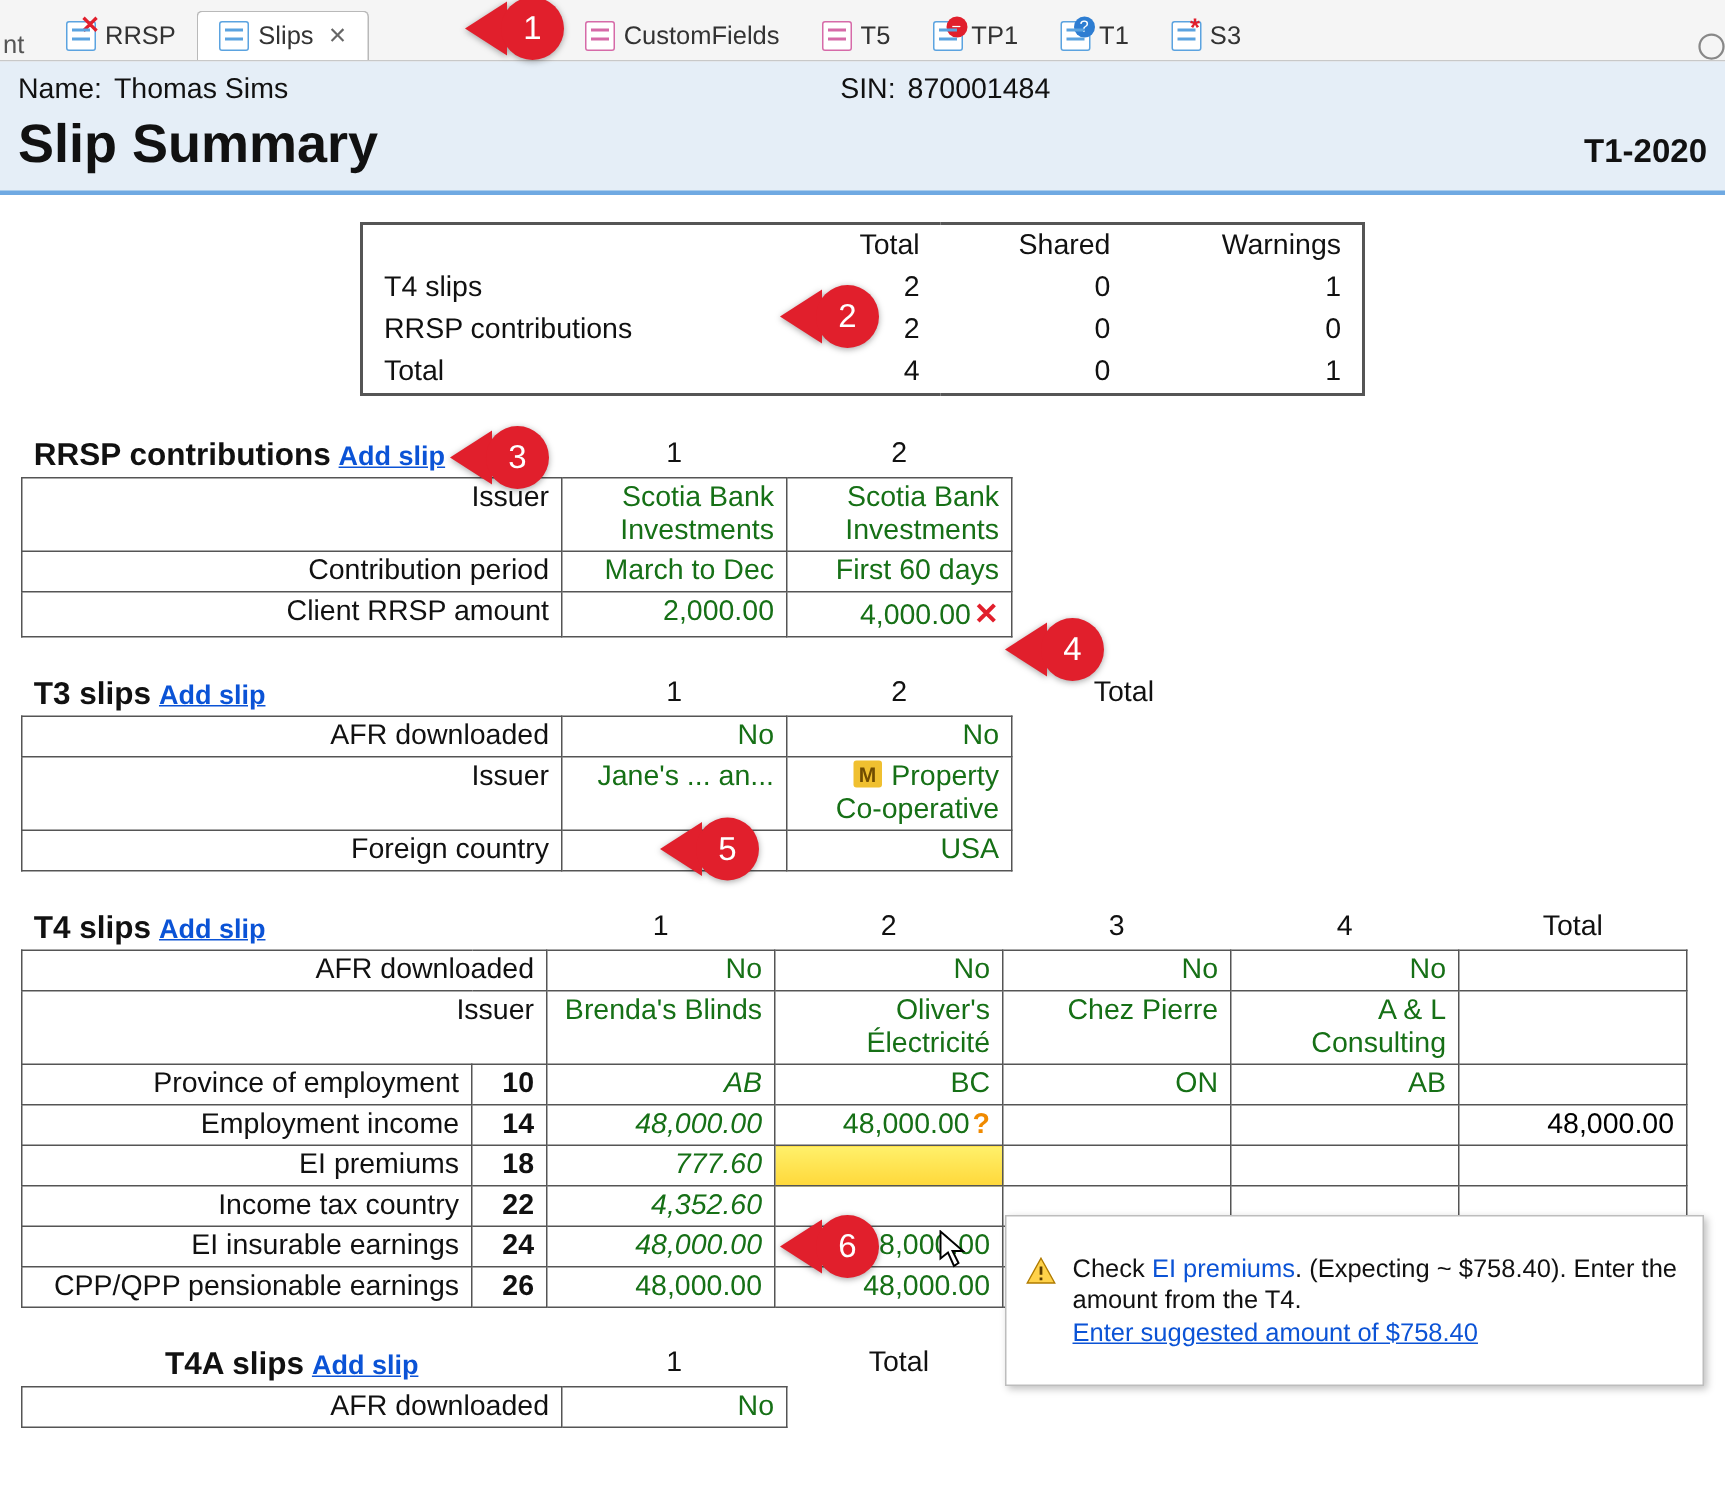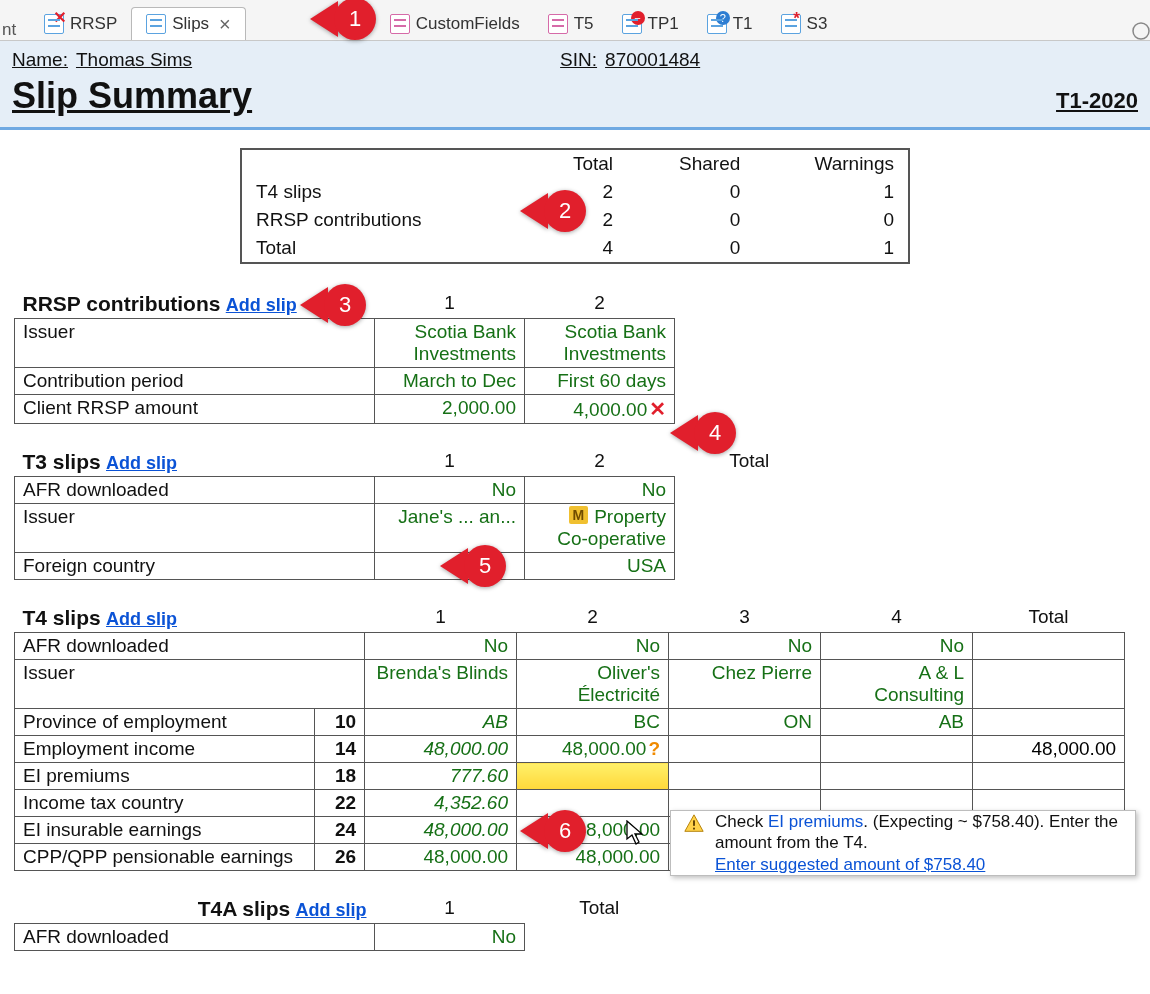--- a/index.html
+++ b/index.html
@@ -39,21 +39,21 @@
   .ico-form:after{content:"";position:absolute;inset:4px 3px;border-top:2px solid #5ba3e0;border-bottom:2px solid #5ba3e0;height:4px;}
   .ico-form-pink{border-color:#d66aa8;}
   .ico-form-pink:after{border-color:#d66aa8;}
   .badge{position:absolute;top:-4px;right:-4px;width:14px;height:14px;border-radius:50%;display:flex;align-items:center;justify-content:center;font-size:11px;line-height:1;color:#fff;}
   .badge.red-x{background:none;color:#e11f2c;font-weight:700;font-size:16px;}
   .badge.red-minus{background:#e11f2c;}
   .badge.blue-q{background:#2d7dd2;}
   .badge.red-star{background:none;color:#e11f2c;font-weight:700;font-size:17px;}
 
   
-  .client-hdr{background:var(--header-bg);padding:8px 12px 10px;border-bottom:3px solid var(--rule);text-decoration:underline;}
+  .client-hdr{background:var(--header-bg);padding:8px 12px 10px;border-bottom:3px solid var(--rule);}
   .client-row{display:flex;gap:8px;font-size:19px;}
   .client-row .sin{margin-left:360px;}
   .title-row{display:flex;align-items:baseline;justify-content:space-between;margin-top:4px;}
   .page-title{font-size:36px;font-weight:700;}
   .doc-year{font-size:22px;font-weight:700;}
 
   
   .content{padding:12px 14px 40px;position:relative;}
 
   
@@ -67,42 +67,42 @@
   
   .section{margin-bottom:24px;}
   .sec-title{font-size:21px;font-weight:700;}
   .add-link{font-size:18px;font-weight:700;color:var(--link);text-decoration:underline;}
 
   
   table.slip{border-collapse:collapse;width:100%;font-size:19px;table-layout:fixed;}
   table.slip tr.colhdr td{border:none;padding-bottom:2px;text-align:center;font-size:19px;}
   table.slip td{border:1px solid var(--tbl-border);padding:2px 8px;vertical-align:top;}
   table.slip td.tot{border:none;}
-  table.slip td.rowlbl{text-align:left;white-space:nowrap;}
+  table.slip td.rowlbl{text-align:right;white-space:nowrap;}
   table.slip td.box{font-weight:700;text-align:right;width:46px;}
   table.slip td.val{text-align:right;color:var(--green-dk);}
   table.slip td.val.it{font-style:italic;}
   table.slip td.val.blk{color:#000;}
   
   table.slip tr.colhdr td{border:none;}
 
   .warn-q{color:#f08a00;font-weight:700;font-size:19px;margin-left:2px;}
   .inline-x{color:var(--red);font-weight:700;font-size:20px;margin-left:2px;}
 
   .m-chip{display:inline-block;background:var(--yellow-dk);color:#704c00;font-weight:700;font-size:14px;padding:1px 4px;border-radius:2px;margin-right:6px;vertical-align:top;}
 
   .hl{background:linear-gradient(#fff06a,#ffd83a);}
 
   
   .callout{position:absolute;display:flex;align-items:center;filter:drop-shadow(0 1px 2px rgba(0,0,0,.35));pointer-events:none;}
   .callout .tip{width:0;height:0;border-top:18px solid transparent;border-bottom:18px solid transparent;border-right:28px solid var(--red);}
   .callout .bub{width:42px;height:42px;border-radius:50%;background:var(--red);color:#fff;display:flex;align-items:center;justify-content:center;font-size:22px;margin-left:-4px;}
 
   
-  .tooltip{position:absolute;display:flex;gap:10px;background:var(--tooltip-bg);border:1px solid var(--tooltip-border);box-shadow:2px 2px 5px rgba(0,0,0,.25);padding:0 12px;font-size:17px;max-width:440px;}
+  .tooltip{position:absolute;display:flex;gap:10px;background:var(--tooltip-bg);border:1px solid var(--tooltip-border);box-shadow:2px 2px 5px rgba(0,0,0,.25);padding:24px 12px;font-size:17px;max-width:440px;}
   .tooltip .warn-ico{width:22px;height:22px;flex:none;margin-top:2px;}
   .tooltip .msg{line-height:1.25;}
   .tooltip .link{color:var(--link);text-decoration:underline;cursor:pointer;}
   .tooltip .kw{color:var(--link);}
 
   
   .cursor{position:absolute;width:20px;height:26px;pointer-events:none;}
 </style>
 </head>
 <body>
@@ -382,21 +382,21 @@
 
   <div class="section" style="margin-bottom:0">
     <table class="slip" style="width:660px">
       <colgroup>
           <col style="width:360px">
           <col style="width:150px">
           <col style="width:150px">
         </colgroup>
       <tbody>
           <tr class="colhdr">
-        <td style="text-align:right">
+        <td style="text-align:center">
           <span class="sec-title">T4A slips</span>
           <a class="add-link">Add slip</a>
         </td>
         <td>1</td>
         <td class="tot">Total</td>
       </tr>
       <tr>
         <td class="rowlbl">AFR downloaded</td>
         <td class="val">No</td>
         <td class="val tot"></td>

